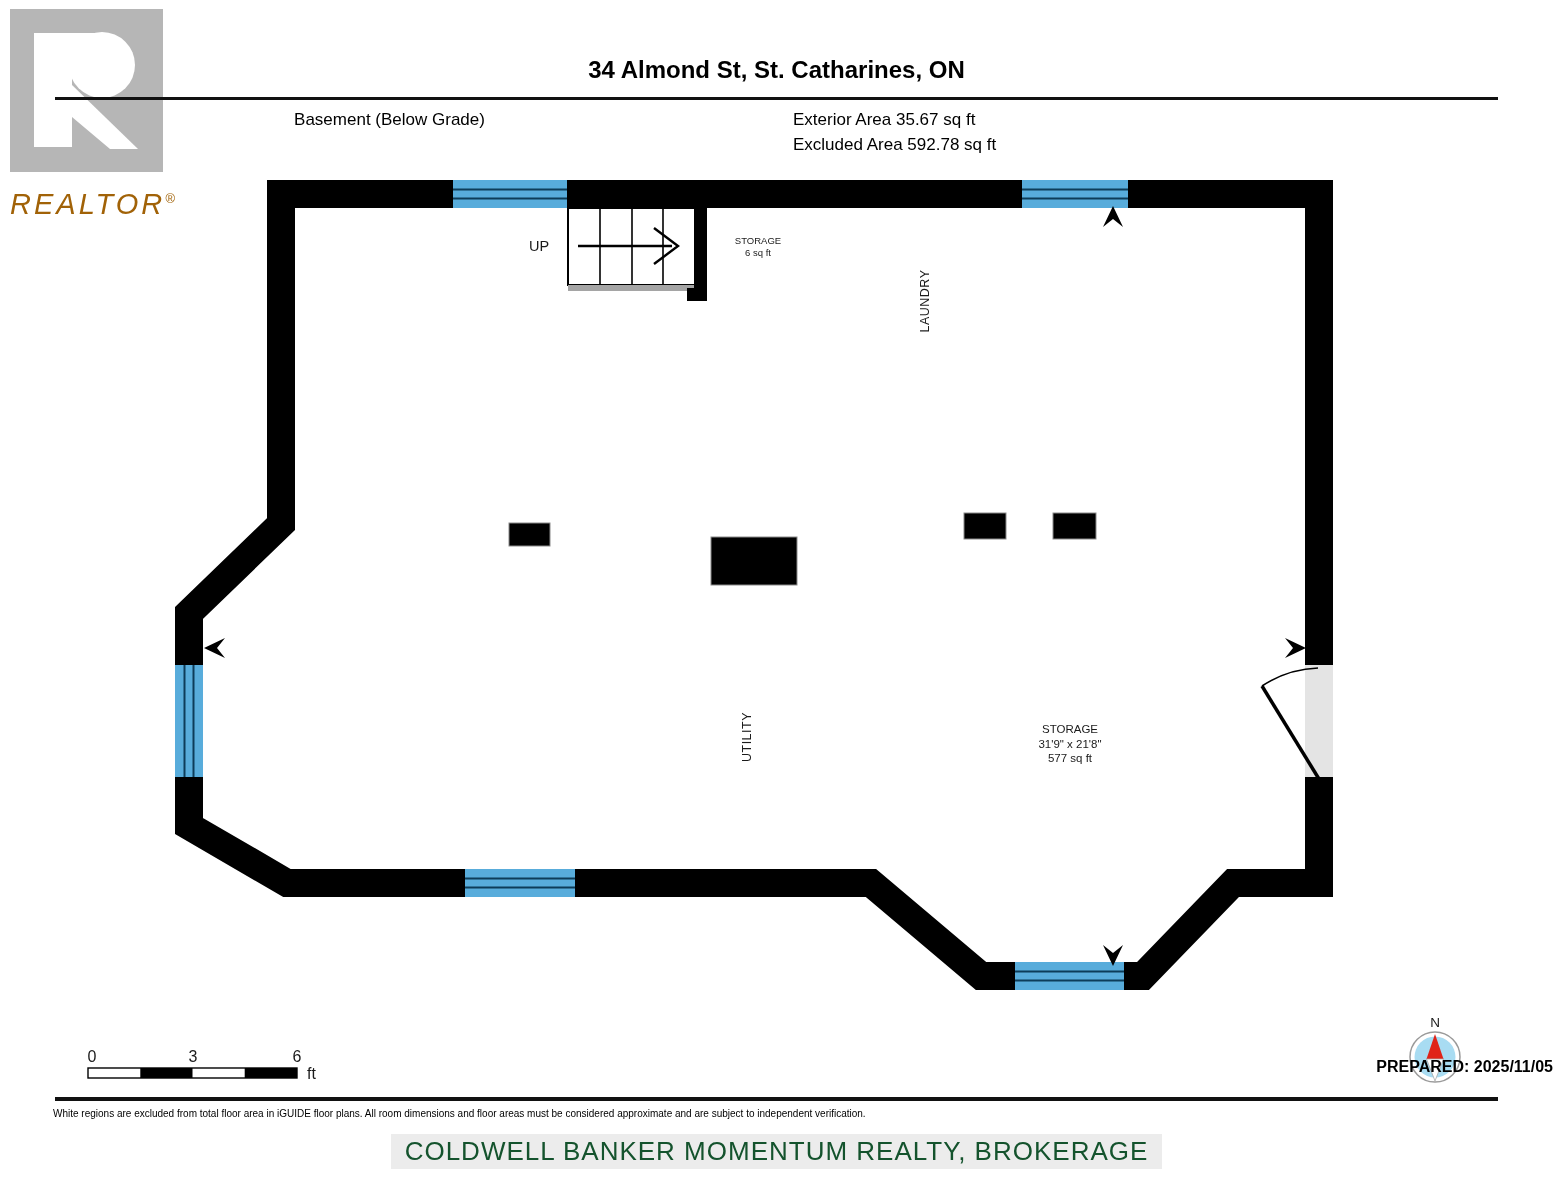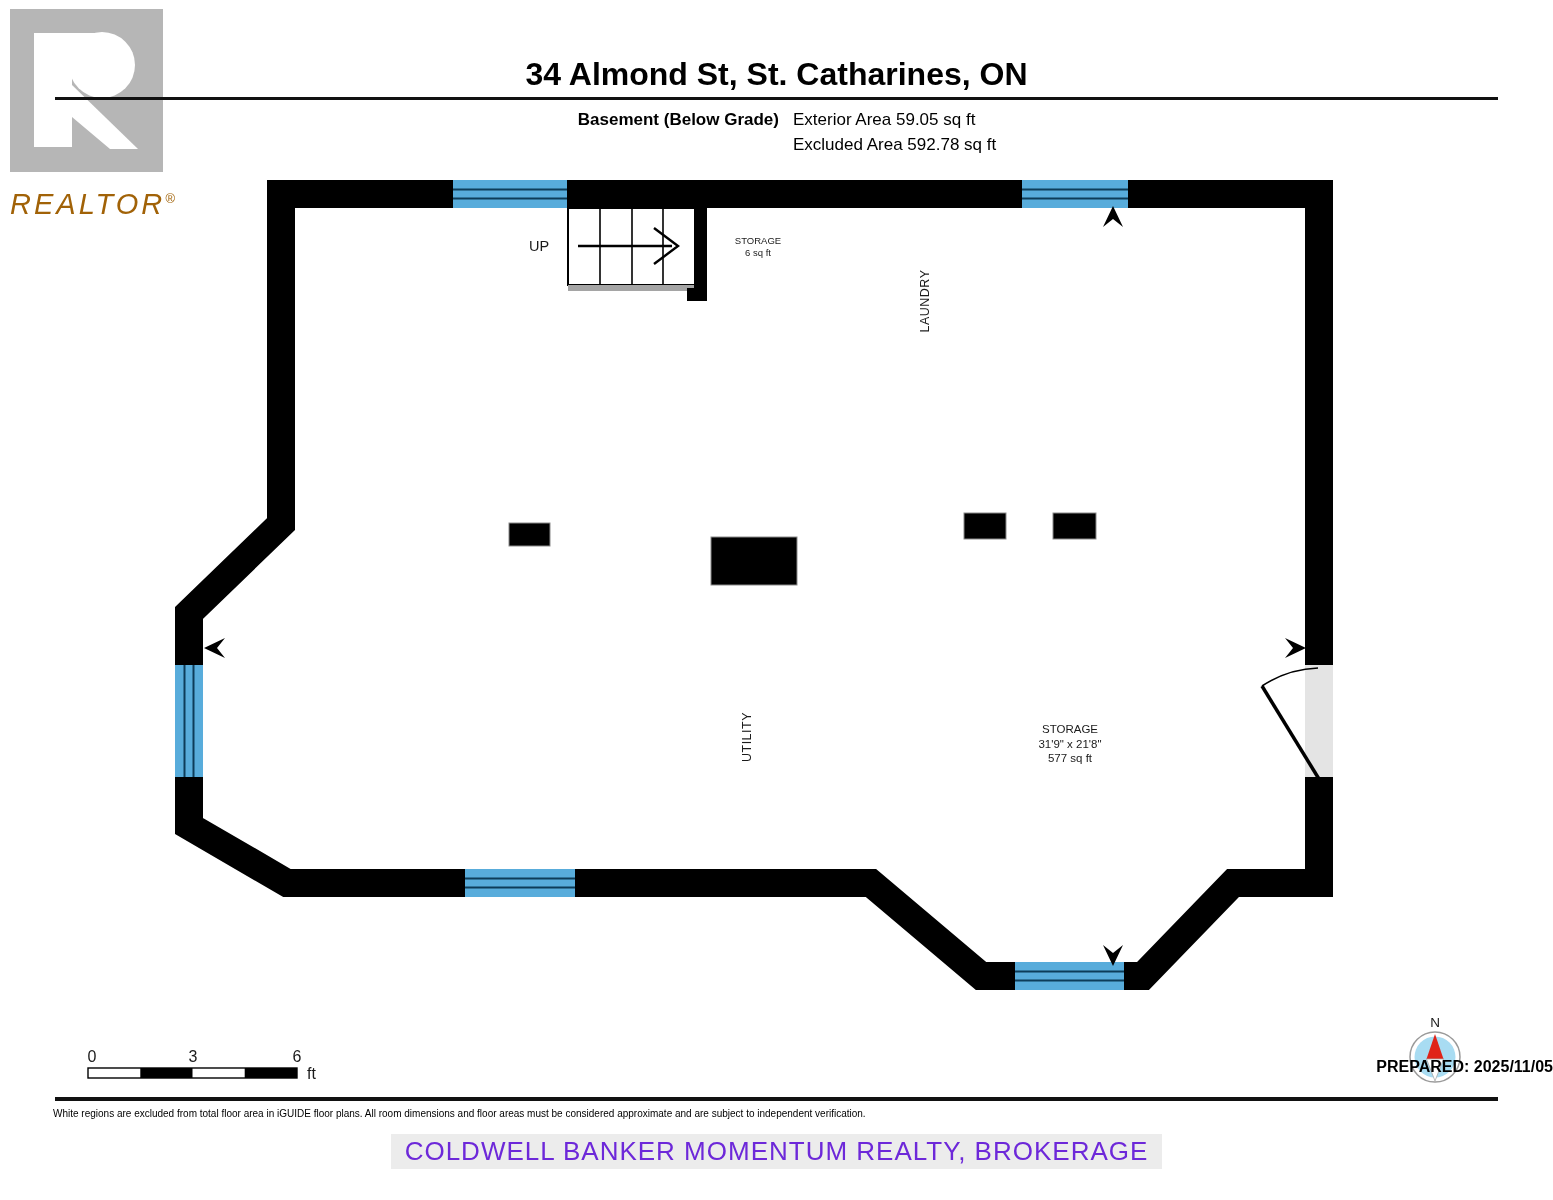--- a/index.html
+++ b/index.html
@@ -10,35 +10,35 @@
   .abs{position:absolute;}
   .logo{left:10px;top:9px;width:165px;}
   .logo-text{
     margin-top:12px;font-size:29px;letter-spacing:3px;color:#a16207;
     font-family:"Liberation Sans", sans-serif;
     font-style:italic;
   }
   .logo-text sup{font-size:13px;letter-spacing:0;}
   .page-title{
     left:0;top:56px;width:1553px;text-align:center;
-    font-size:32px;font-weight:bold;
+    font-size:24px;font-weight:bold;
   }
   .header-rule{left:55px;top:97px;width:1443px;height:3px;background:#111;}
-  .floor-label{left:0;top:110px;width:779px;text-align:right;font-size:17px;font-weight:bold;}
+  .floor-label{left:0;top:110px;width:779px;text-align:center;font-size:17px;font-weight:normal;}
   .area-line-1{left:793px;top:110px;font-size:17px;}
   .area-line-2{left:793px;top:135px;font-size:17px;}
   .plan-svg{left:0;top:0;width:1553px;height:1200px;}
   .prepared{left:0;top:1058px;width:1553px;text-align:right;font-size:16px;font-weight:bold;}
   .bottom-rule{left:55px;top:1097px;width:1443px;height:4px;background:#111;}
   .disclaimer{left:53px;top:1108px;width:1300px;font-size:10px;}
   .watermark{
     left:0;top:1134px;width:1553px;text-align:center;
   }
   .watermark span{
-    display:inline-block;background:#ececec;color:#6d28d9;
+    display:inline-block;background:#ececec;color:#14532d;
     font-size:26px;letter-spacing:1px;padding:2px 14px;
   }
   svg text{font-family:"Liberation Sans", sans-serif;fill:#1a1a1a;}
 </style>
 </head>
 <body>
 
 <div class="page">
 
   <div class="abs logo">
@@ -48,21 +48,21 @@
       <circle cx="92" cy="56" r="33" fill="#ffffff"></circle>
       <polygon points="62,76 128,140 100,140 62,108" fill="#ffffff"></polygon>
       <rect x="62" y="24" width="30" height="20" fill="#ffffff"></rect>
     </svg>
     <div class="logo-text"><span>REALTOR</span><sup>®</sup></div>
   </div>
 
   <div class="abs page-title">34 Almond St, St. Catharines, ON</div>
   <div class="abs header-rule"></div>
   <div class="abs floor-label">Basement (Below Grade)</div>
-  <div class="abs area-line-1">Exterior Area 59.05 sq ft</div>
+  <div class="abs area-line-1">Exterior Area 35.67 sq ft</div>
   <div class="abs area-line-2">Excluded Area 592.78 sq ft</div>
 
   <svg class="abs plan-svg" viewBox="0 0 1553 1200">
 
     <path d="M 281 194 L 1319 194 L 1319 883 L 1233 883 L 1143 976 L 981 976 L 871 883 L 287 883 L 189 826 L 189 613 L 281 524 Z" fill="none" stroke="#000000" stroke-width="28" stroke-linejoin="miter" stroke-miterlimit="8"></path>
 
     <g>
       <rect x="453" y="180" width="114" height="28" fill="#58acdb"></rect>
       <line x1="453" y1="189.5" x2="567" y2="189.5" stroke="#0d3c59" stroke-width="2"></line>
       <line x1="453" y1="198.5" x2="567" y2="198.5" stroke="#0d3c59" stroke-width="2"></line>

